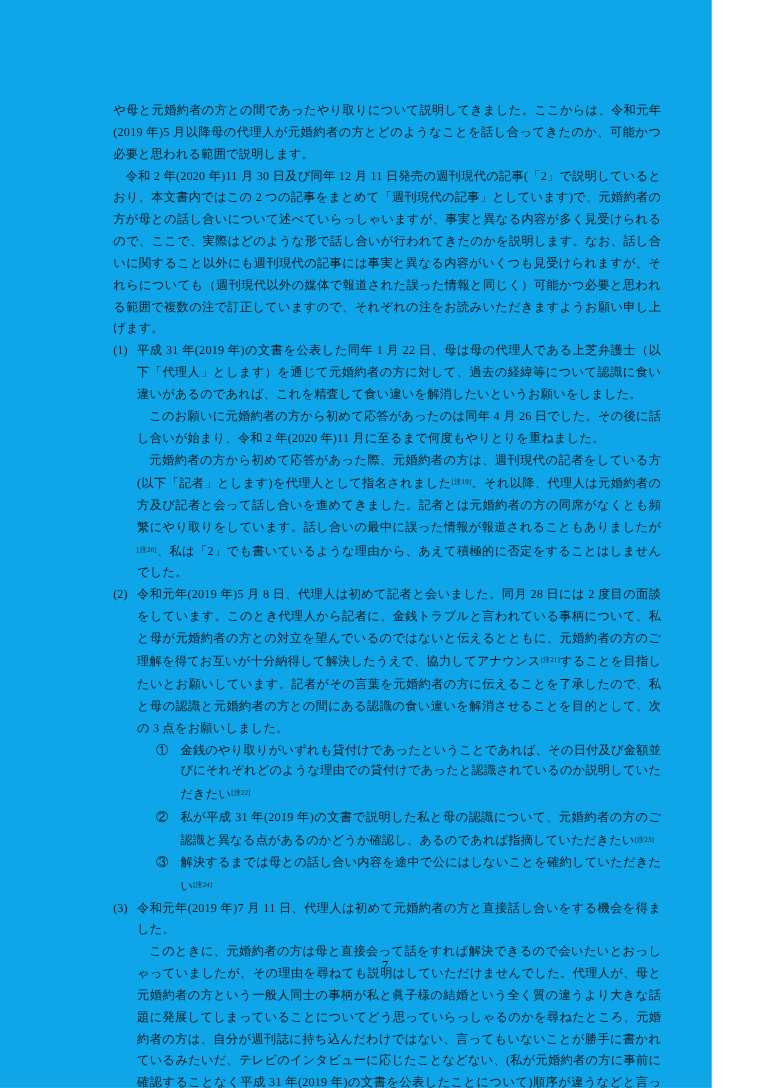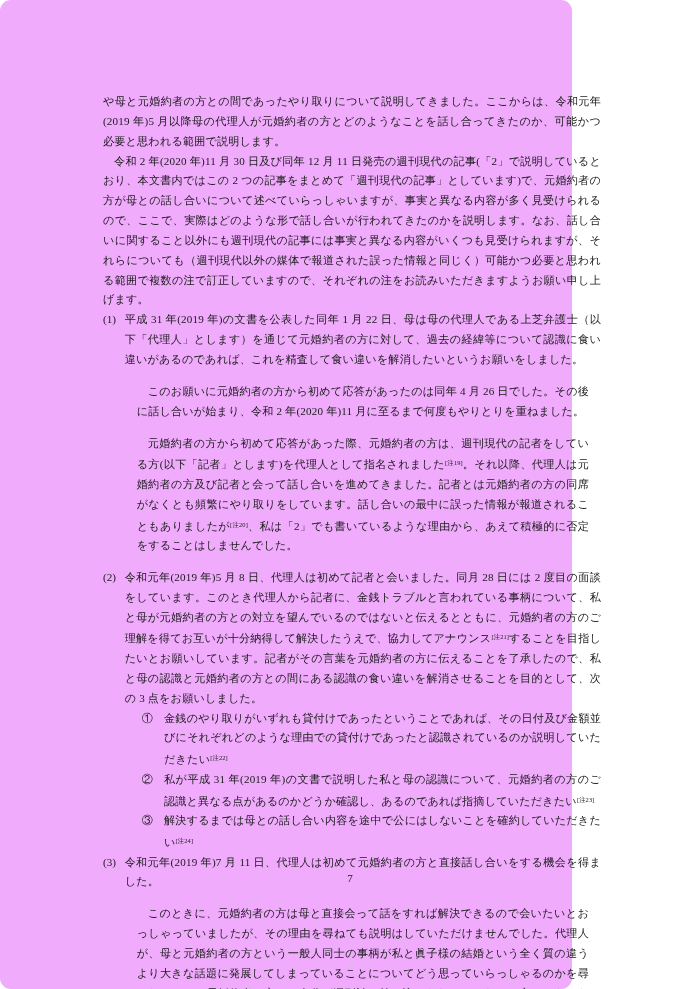--- a/index.html
+++ b/index.html
@@ -12,24 +12,23 @@
     height: 989px;
     font-family: "Liberation Serif", "DejaVu Serif", serif;
     color: #1a1a1a;
     position: relative;
     overflow: hidden;
   }
   .page {
     position: absolute;
     left: 0;
     top: 0;
-    width: 572px;
+    width: 647px;
     height: 989px;
-    background: #f0abfc;
-    border-radius: 11px;
+    background: #0ea5e9;
   }
   .text-column {
     position: absolute;
     left: 103px;
     top: 92px;
     width: 498px;
   }
   .para {
     font-size: 11.1px;
     line-height: 19.85px;
@@ -61,21 +60,21 @@
     line-height: 19.85px;
     letter-spacing: 0;
   }
   
   .sub-para {
     font-size: 11.1px;
     line-height: 19.85px;
     text-align: justify;
     text-justify: inter-character;
     letter-spacing: 0.18px;
-    margin: 12px;
+    margin: 0;
     text-indent: 1em;
     word-break: break-all;
     hyphens: none;
   }
   
   .circ-list {
     margin: 0;
     padding: 0;
   }
   .circ-item {

